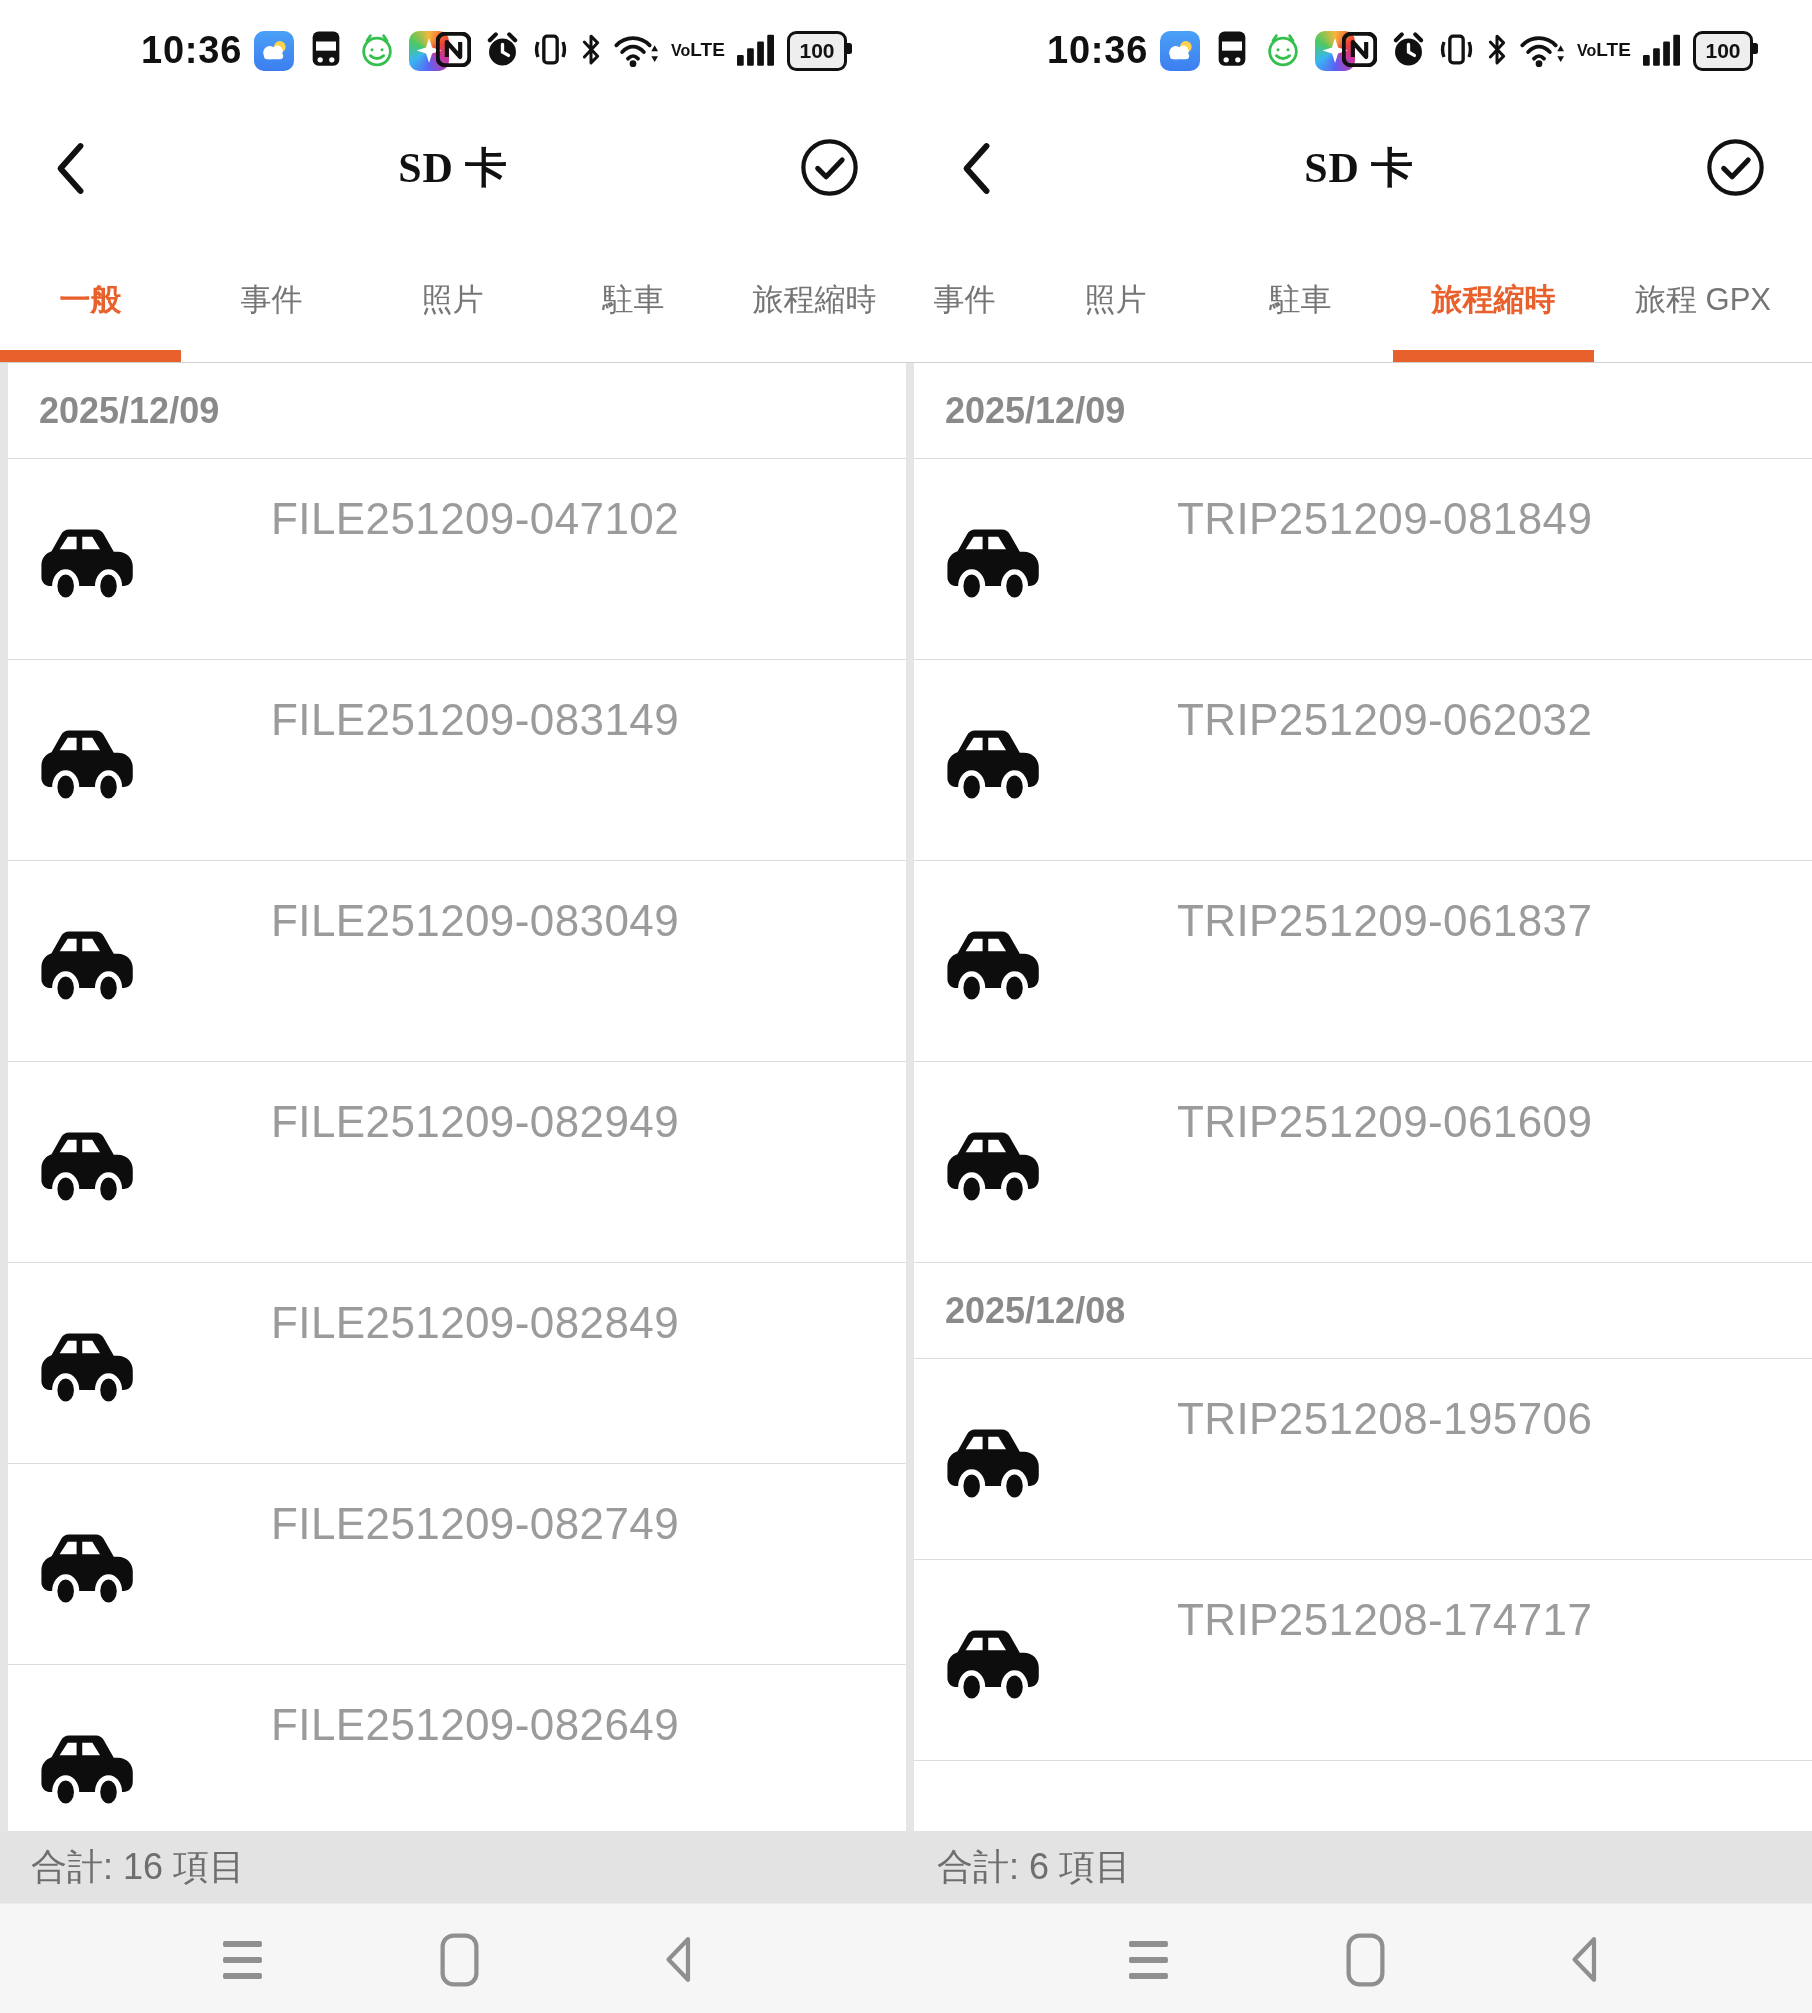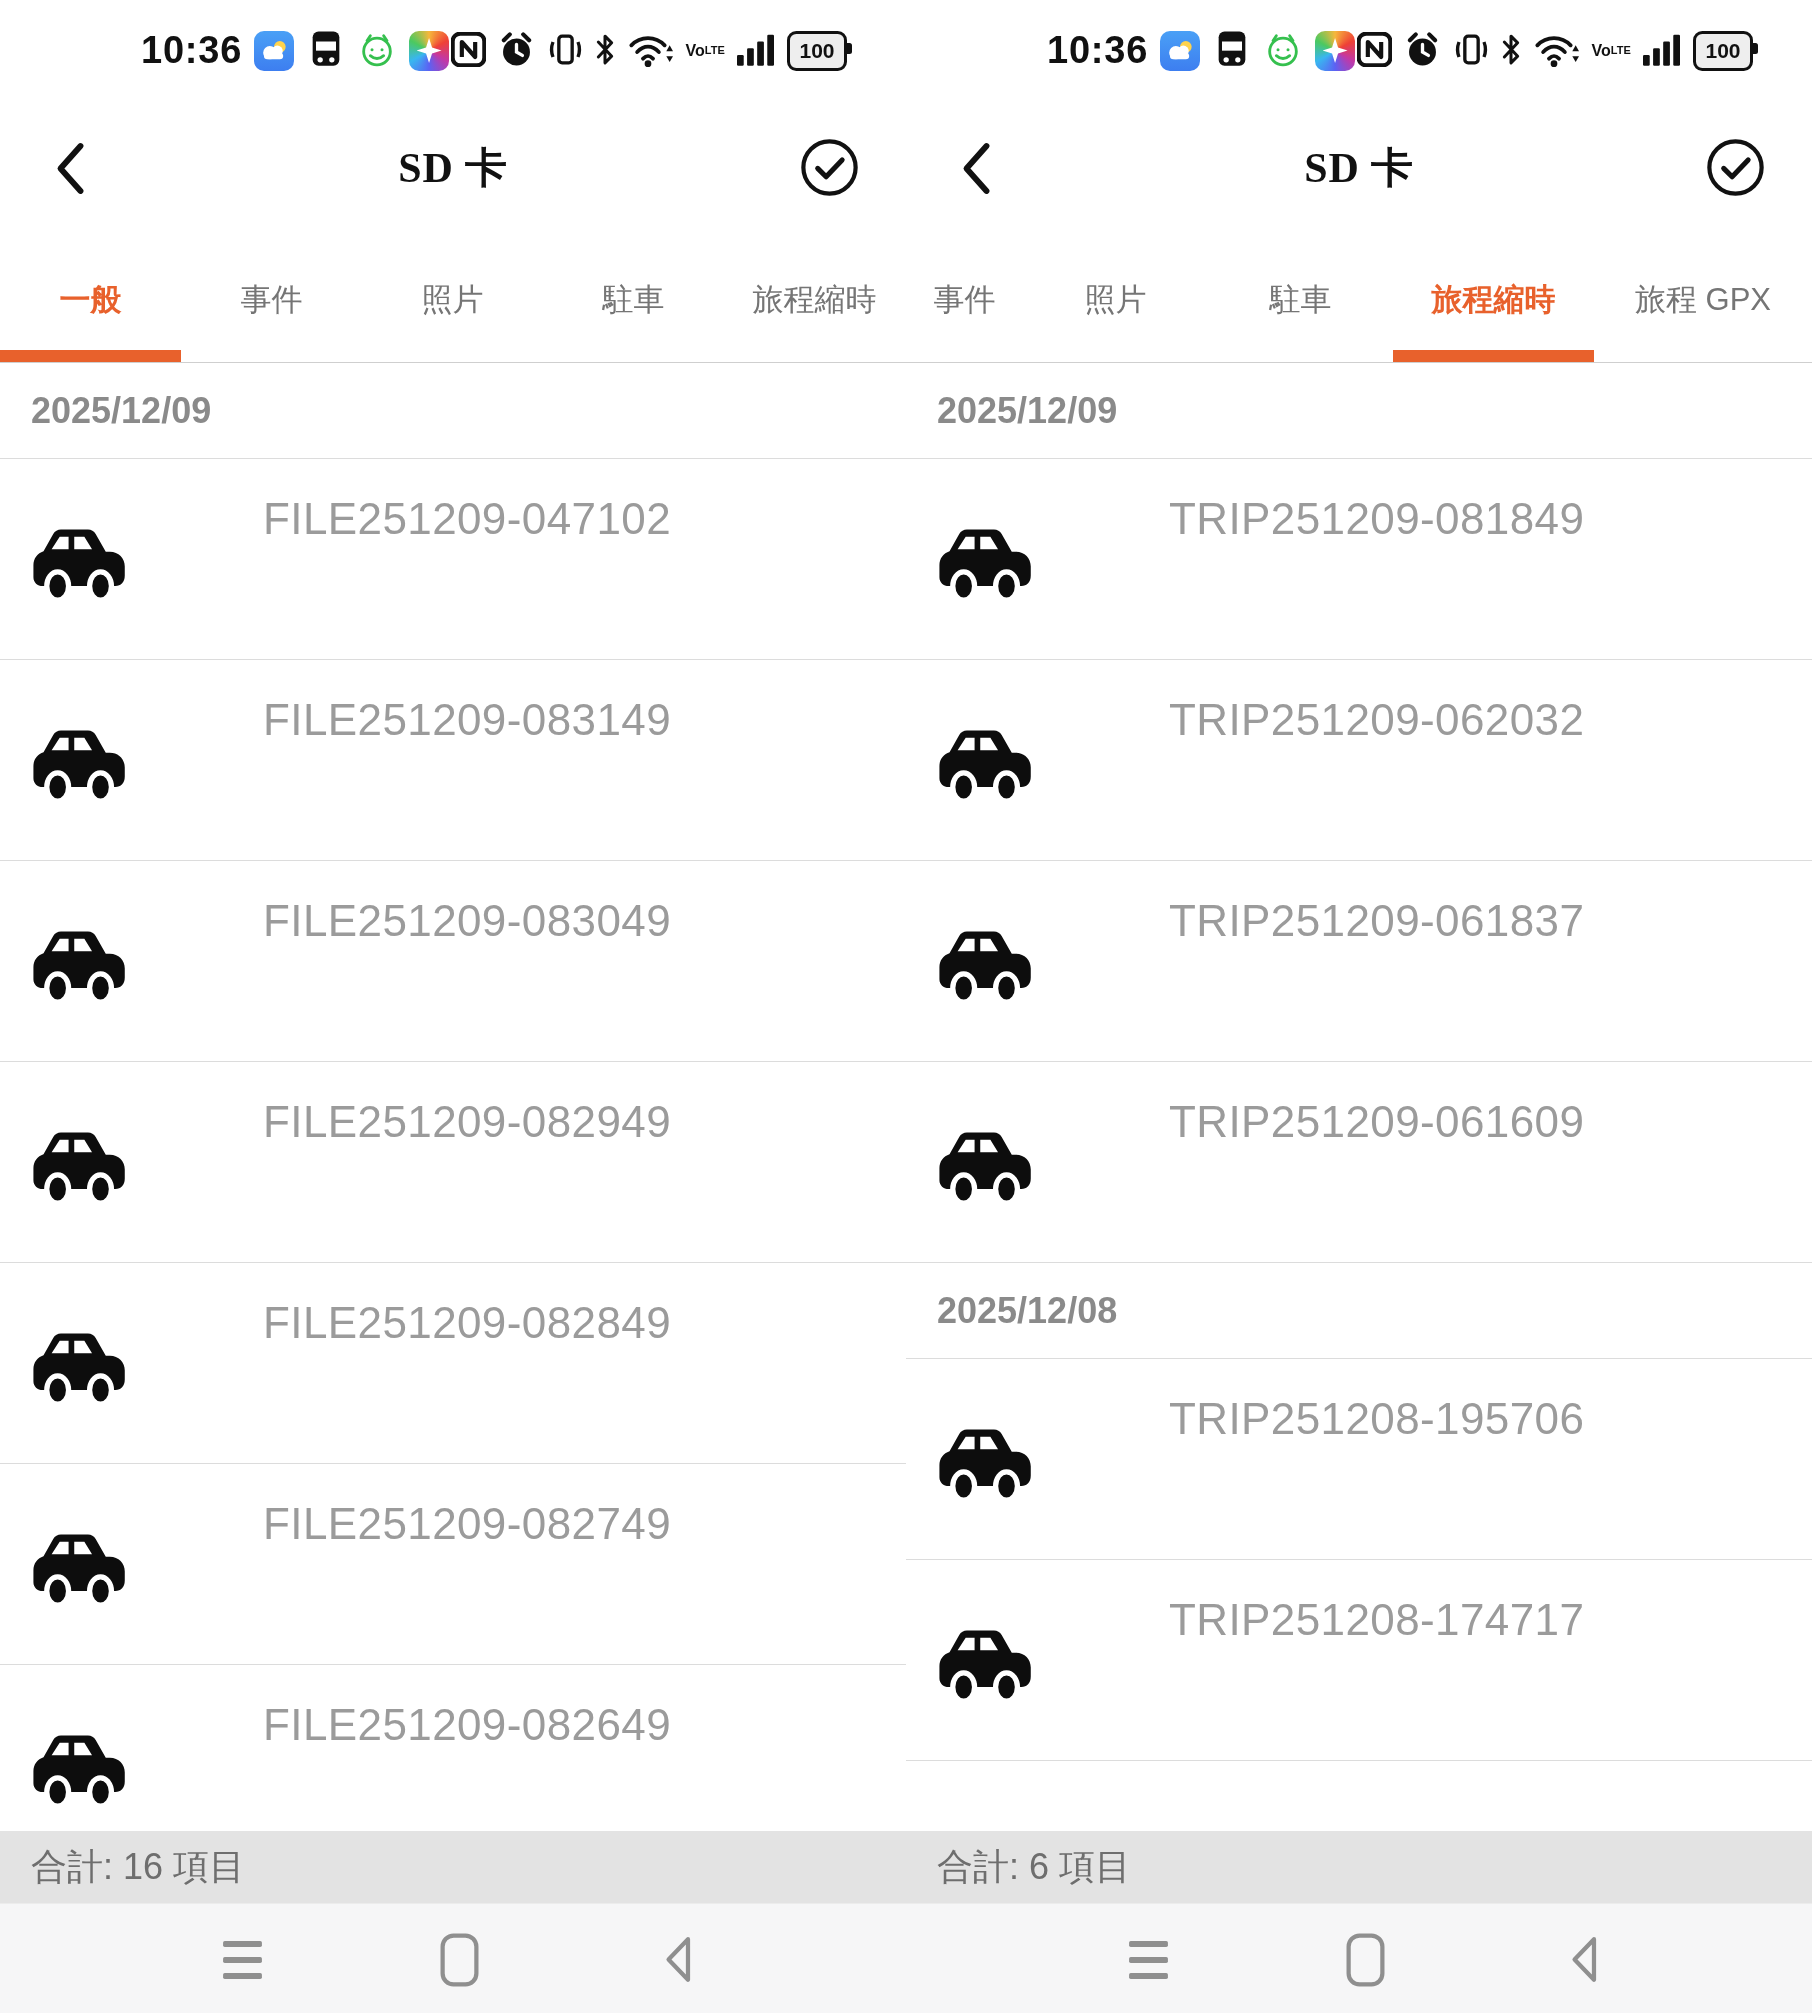--- a/index.html
+++ b/index.html
@@ -13,41 +13,41 @@
   .statusbar{position:absolute;top:0;left:0;width:906px;height:101px;background:#fff;}
   .sb-left{position:absolute;left:141px;top:0;height:101px;display:flex;align-items:center;gap:11.7px;}
   .sb-right{position:absolute;right:59px;top:0;height:101px;display:flex;align-items:center;gap:12.6px;}
   .sb-time{font-size:38px;font-weight:700;letter-spacing:0.8px;}
   .appicon{width:40px;height:40px;border-radius:10px;position:relative;display:inline-block;}
   .weather{background:linear-gradient(180deg,#4aa0f6,#3d7ef0);}
   .photos{background:conic-gradient(#f6b73c,#ef4136,#c238a6,#5b62f4,#39b6f0,#4bc960,#f6b73c);}
   .star-shape{position:absolute;left:7.6px;top:7.6px;width:25px;height:25px;background:#fff;
     clip-path:polygon(50% 0,62% 38%,100% 50%,62% 62%,50% 100%,38% 62%,0 50%,38% 38%);}
   .volte{display:flex;align-items:center;font-weight:700;line-height:0.95;color:#111;}
-  .volte .l1{font-size:16px;} .volte .l2{font-size:11px;text-align:center;}
+  .volte .l1{font-size:16px;} .volte .l2{font-size:19px;text-align:center;}
   .battery{position:relative;width:54px;height:34px;border:3.4px solid #111;border-radius:9.2px;
     display:flex;align-items:center;justify-content:center;font-size:21px;font-weight:600;background:#eee;}
   .battery::after{content:"";position:absolute;right:-7.6px;top:9.2px;width:4.2px;height:11.7px;background:#111;border-radius:0 2.5px 2.5px 0;}
 
   
   .header{position:absolute;top:101px;left:0;width:906px;height:137px;background:#fff;border-bottom:1.7px solid #e6e6e6;box-sizing:border-box;}
   .back-btn{position:absolute;left:52px;top:40px;width:37px;height:55px;cursor:pointer;}
   .page-title{position:absolute;left:0;top:0;width:906px;height:134px;display:flex;align-items:center;justify-content:center;
     font-size:42px;font-weight:700;letter-spacing:0.8px;font-family:Liberation Serif, serif;}
   .confirm-btn{position:absolute;right:47px;top:37px;width:59px;height:59px;cursor:pointer;}
 
   
   .tabbar{position:absolute;top:237px;left:0;width:906px;height:126px;background:#fff;border-bottom:1.7px solid #cfcfcf;box-sizing:border-box;display:flex;}
   .tab{display:flex;align-items:center;justify-content:center;font-size:31px;font-weight:500;color:#757575;white-space:nowrap;overflow:hidden;}
   .tab.selected{color:var(--accent,#e8612c);font-weight:700;}
   #screen-left .tab{width:181px;}
   .tab-indicator{position:absolute;bottom:0;height:11.7px;background:var(--accent,#e8612c);}
 
   
-  .list{position:absolute;top:363px;left:0;width:906px;height:1468px;overflow:hidden;background:#fff;}
+  .list{position:absolute;top:363px;left:8px;width:906px;height:1468px;overflow:hidden;background:#fff;}
   .date-row{height:96px;box-sizing:border-box;border-bottom:1.7px solid #dcdcdc;display:flex;align-items:center;
     padding-left:31px;font-size:36px;font-weight:700;color:#8a8a8a;}
   .item-row{position:relative;height:201px;box-sizing:border-box;border-bottom:1.7px solid #dcdcdc;background:#fff;cursor:pointer;}
   .item-label{position:absolute;left:263px;top:35px;font-size:44px;color:#9b9b9b;letter-spacing:0.4px;}
   .car{position:absolute;left:31px;top:64px;width:97px;height:84px;}
 
   
   .footer{position:absolute;top:1831px;left:0;width:906px;height:72px;background:#e3e3e3;display:flex;align-items:center;
     padding-left:31px;box-sizing:border-box;font-size:36px;font-weight:500;color:#6e6e6e;}
   .navbar{position:absolute;top:1903px;left:0;width:906px;height:111px;background:#f6f6f7;border-top:0.8px solid #ececec;box-sizing:border-box;}

